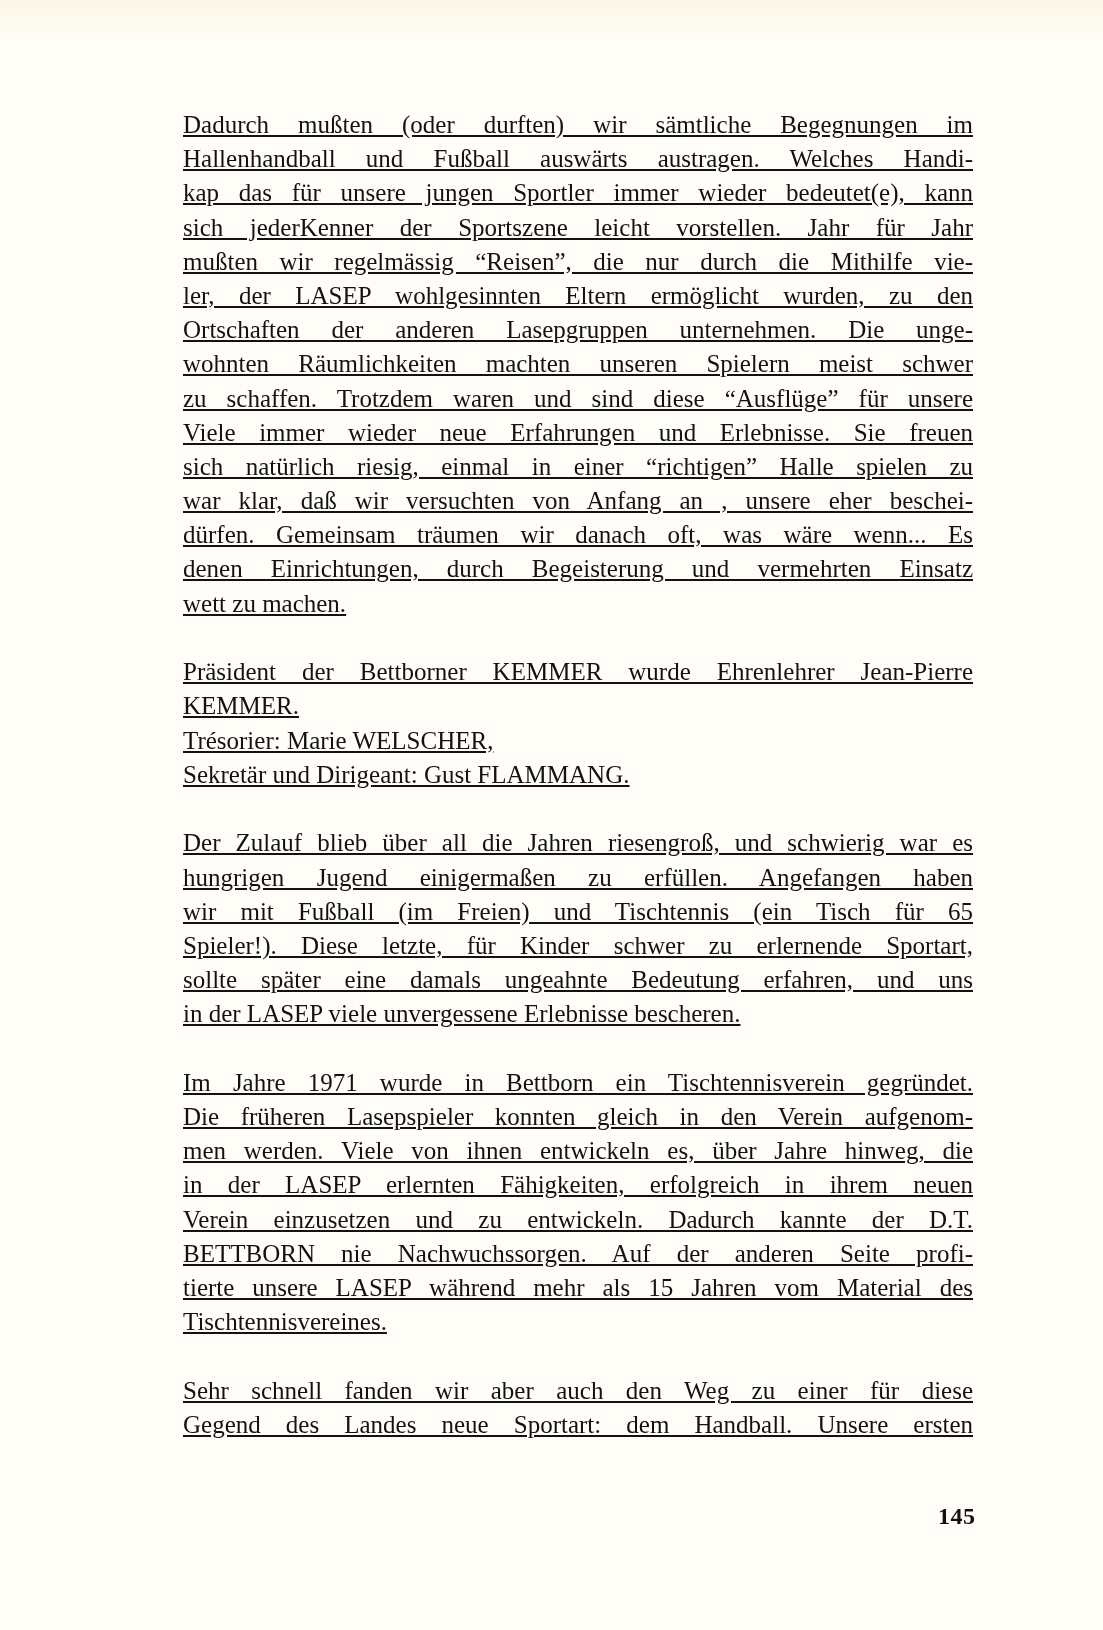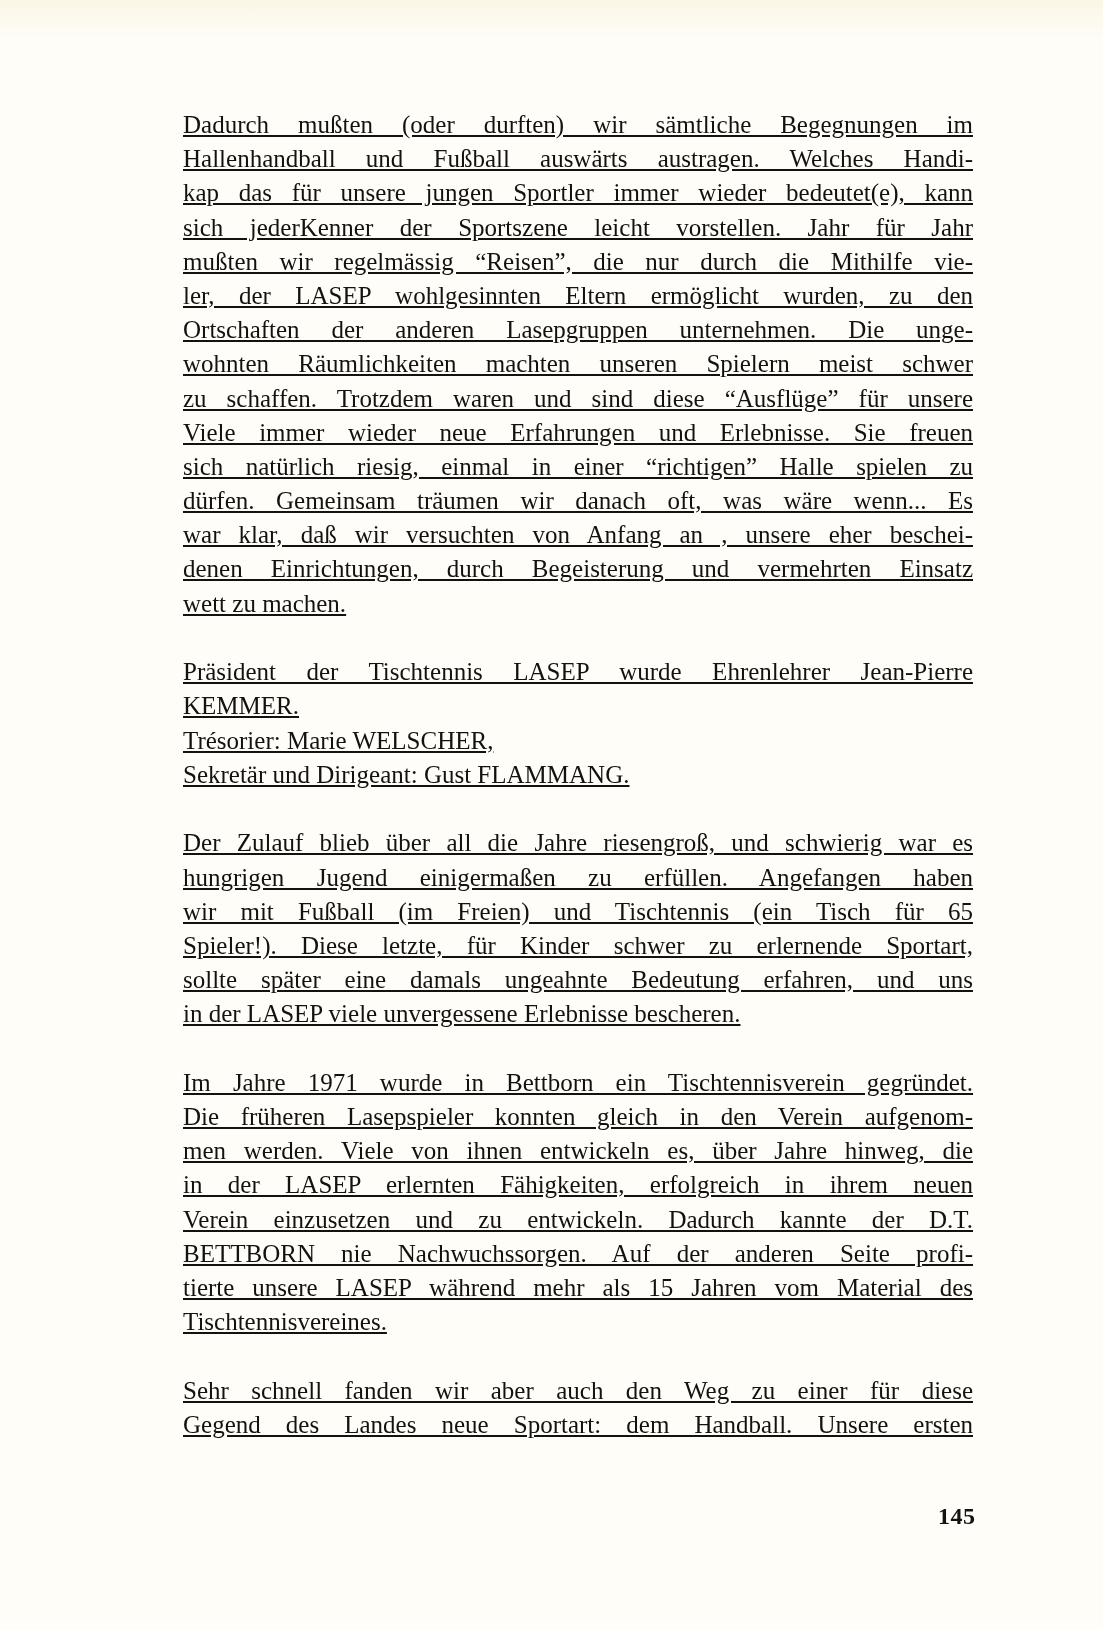--- a/index.html
+++ b/index.html
@@ -68,39 +68,39 @@
     <span class="line">Hallenhandball und Fußball auswärts austragen. Welches Handi-</span>
     <span class="line">kap das für unsere jungen Sportler immer wieder bedeutet(e), kann</span>
     <span class="line">sich jederKenner der Sportszene leicht vorstellen. Jahr für Jahr</span>
     <span class="line">mußten wir regelmässig “Reisen”, die nur durch die Mithilfe vie-</span>
     <span class="line">ler, der LASEP wohlgesinnten Eltern ermöglicht wurden, zu den</span>
     <span class="line">Ortschaften der anderen Lasepgruppen unternehmen.  Die unge-</span>
     <span class="line">wohnten Räumlichkeiten machten unseren Spielern meist schwer</span>
     <span class="line">zu schaffen. Trotzdem waren und sind diese “Ausflüge” für unsere</span>
     <span class="line">Viele immer wieder neue Erfahrungen und Erlebnisse. Sie freuen</span>
     <span class="line">sich natürlich riesig, einmal in einer “richtigen” Halle spielen zu</span>
+    <span class="line">war klar, daß  wir versuchten von Anfang an , unsere eher beschei-</span>
     <span class="line">dürfen. Gemeinsam träumen wir danach oft, was wäre wenn... Es</span>
-    <span class="line">war klar, daß  wir versuchten von Anfang an , unsere eher beschei-</span>
     <span class="line">denen Einrichtungen, durch Begeisterung und vermehrten Einsatz</span>
     <span class="line last">wett zu machen.</span>
   </div>
 
   <div class="gap"></div>
 
   <div class="para">
-    <span class="line">Präsident der Tischtennis LASEP wurde Ehrenlehrer Jean-Pierre</span>
+    <span class="line">Präsident der Bettborner KEMMER wurde Ehrenlehrer Jean-Pierre</span>
     <span class="line last">KEMMER.</span>
     <span class="line last">Trésorier: Marie WELSCHER,</span>
     <span class="line last">Sekretär und Dirigeant: Gust FLAMMANG.</span>
   </div>
 
   <div class="gap"></div>
 
   <div class="para">
-    <span class="line">Der Zulauf blieb über all die Jahre riesengroß, und schwierig war es</span>
+    <span class="line">Der Zulauf blieb über all die Jahren riesengroß, und schwierig war es</span>
     <span class="line">hungrigen Jugend einigermaßen zu erfüllen. Angefangen haben</span>
     <span class="line">wir mit Fußball (im Freien) und Tischtennis (ein Tisch für 65</span>
     <span class="line">Spieler!). Diese letzte, für Kinder schwer zu erlernende Sportart,</span>
     <span class="line">sollte später eine damals ungeahnte Bedeutung erfahren, und uns</span>
     <span class="line last">in der LASEP viele unvergessene Erlebnisse bescheren.</span>
   </div>
 
   <div class="gap"></div>
 
   <div class="para">

